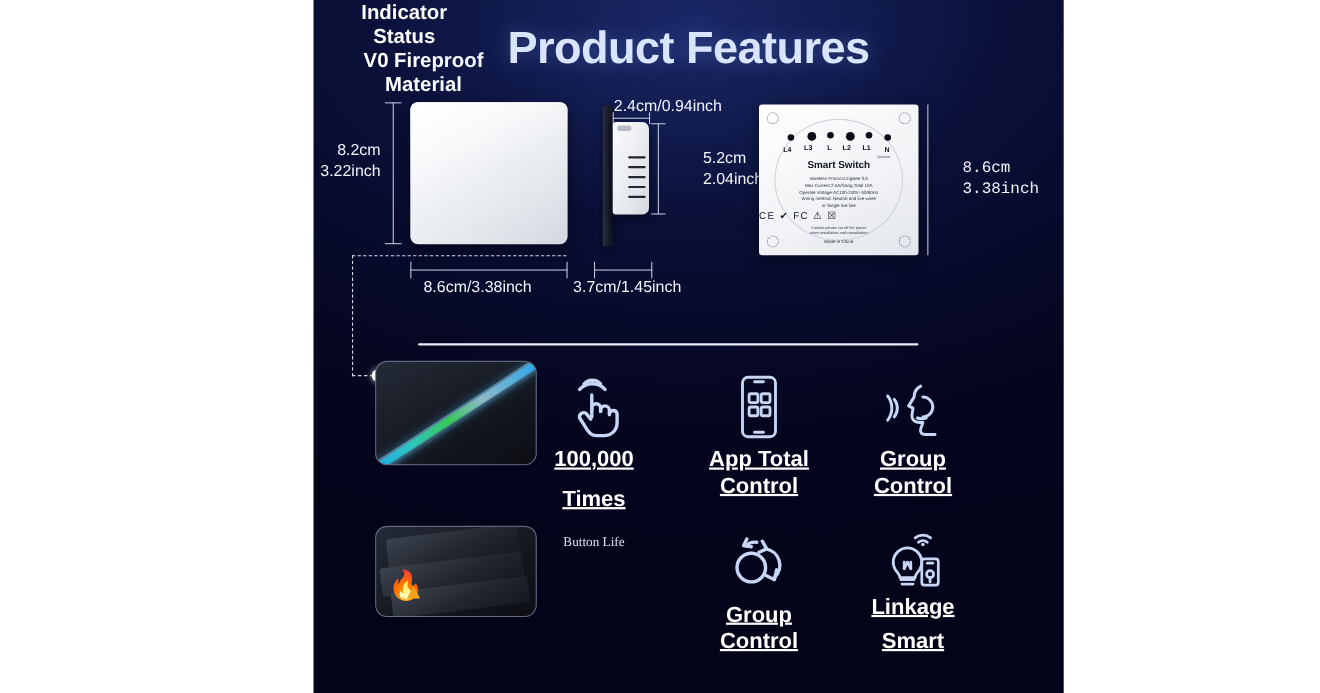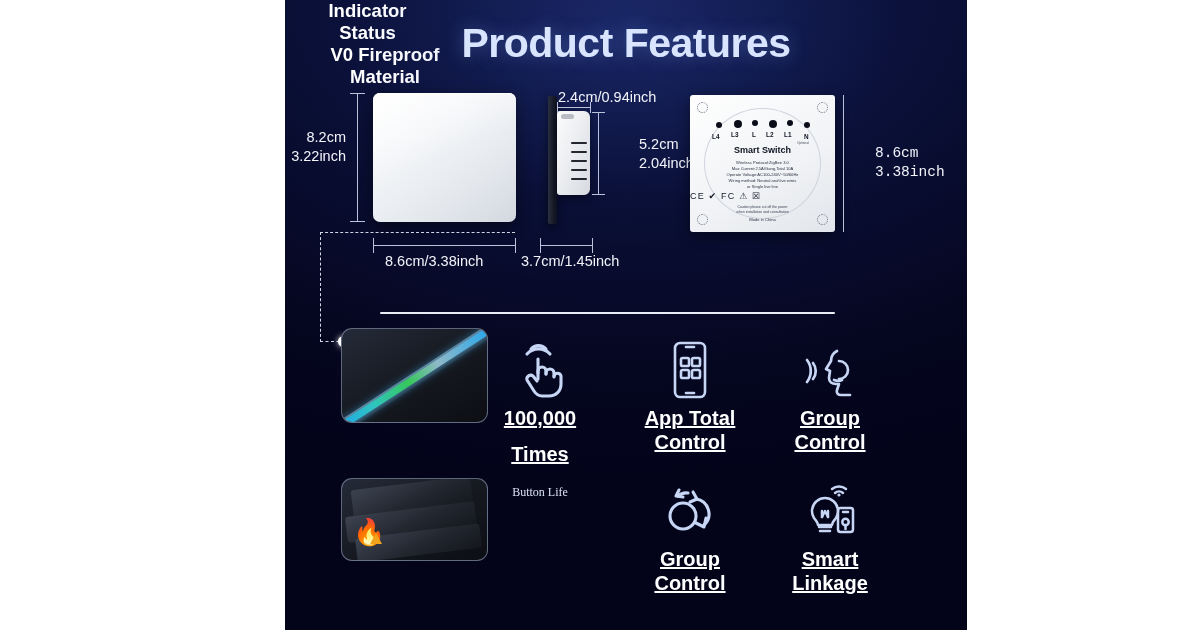--- a/index.html
+++ b/index.html
@@ -306,18 +306,18 @@
           <path d="M20 27v6M26 27v6"></path>
           <circle cx="37" cy="11" r="1.6" fill="#c7d6f5" stroke="none"></circle>
           <path d="M33 9a6 6 0 0 1 8 0"></path>
           <path d="M30 5a11 11 0 0 1 14 0"></path>
           <rect x="36" y="24" width="15" height="24" rx="2.4"></rect>
           <path d="M41 28h5"></path>
           <circle cx="43.5" cy="38" r="3.2"></circle>
           <path d="M43.5 41v4"></path>
         </svg>
       </div>
+      <div class="big" style="margin-top:0;">Linkage</div>
       <div class="big">Smart</div>
-      <div class="big" style="margin-top:0;">Linkage</div>
     </div>
 
   </div>
 </div>
 
 </body></html>

